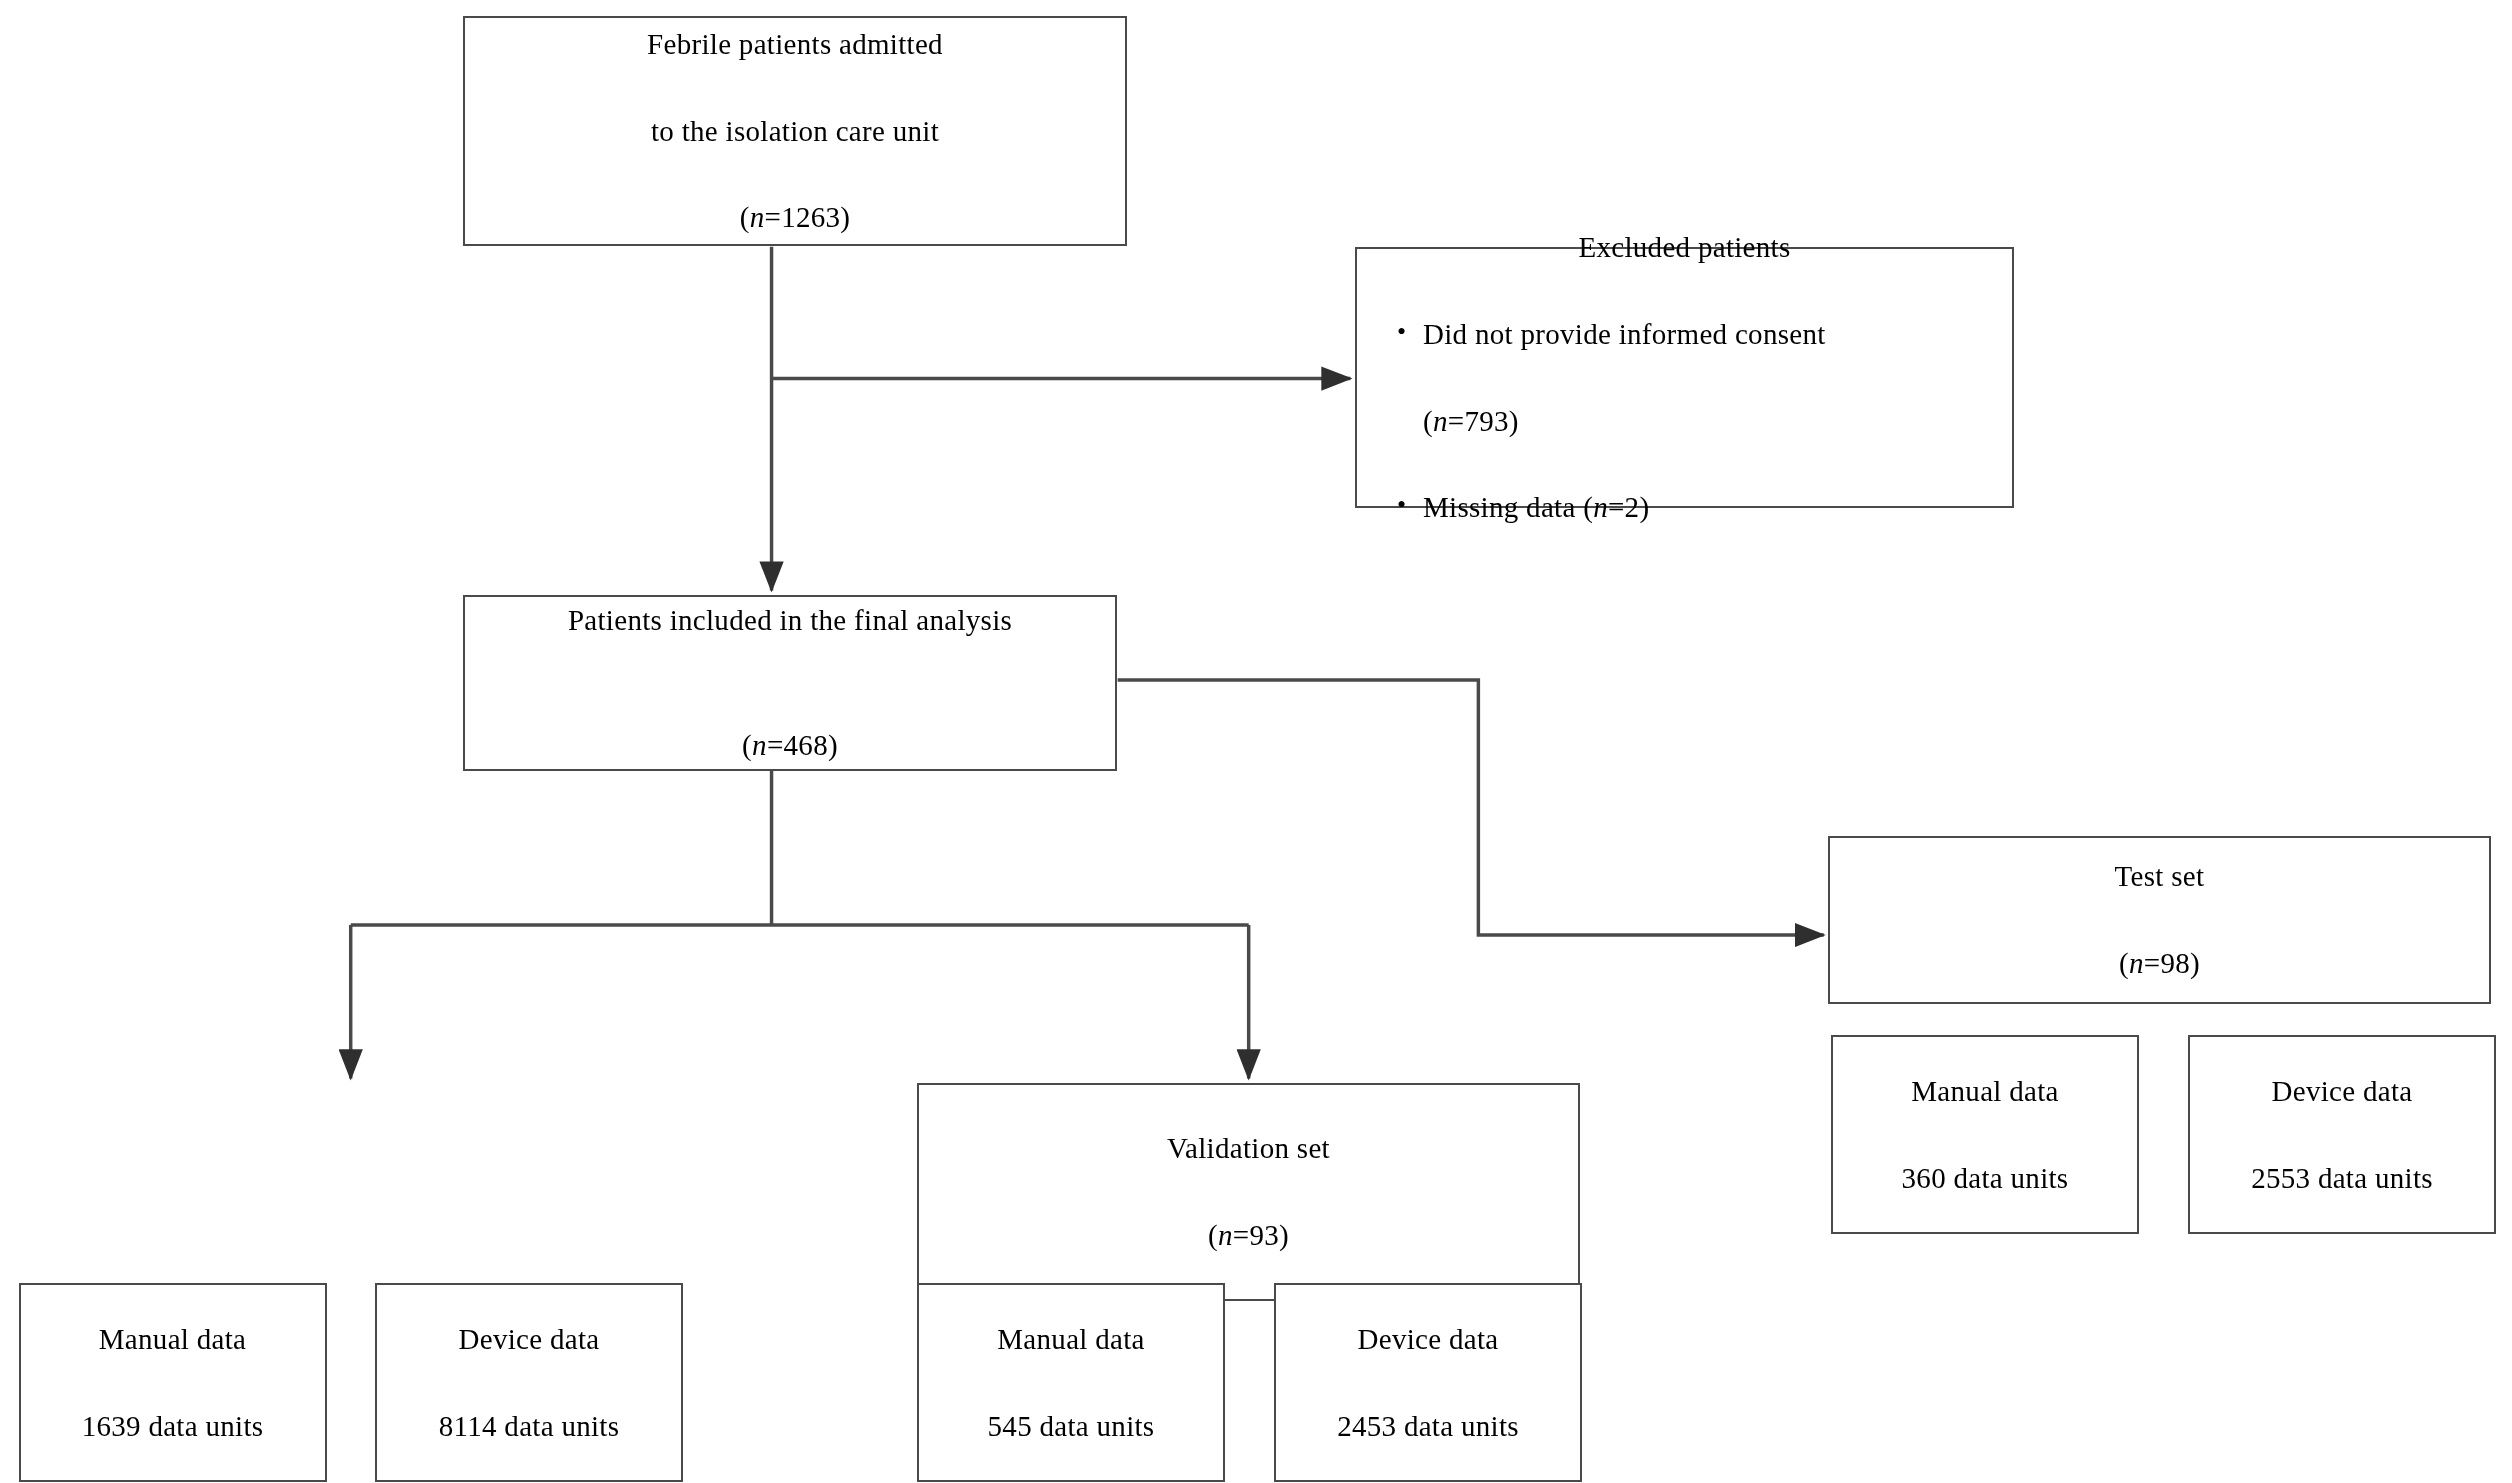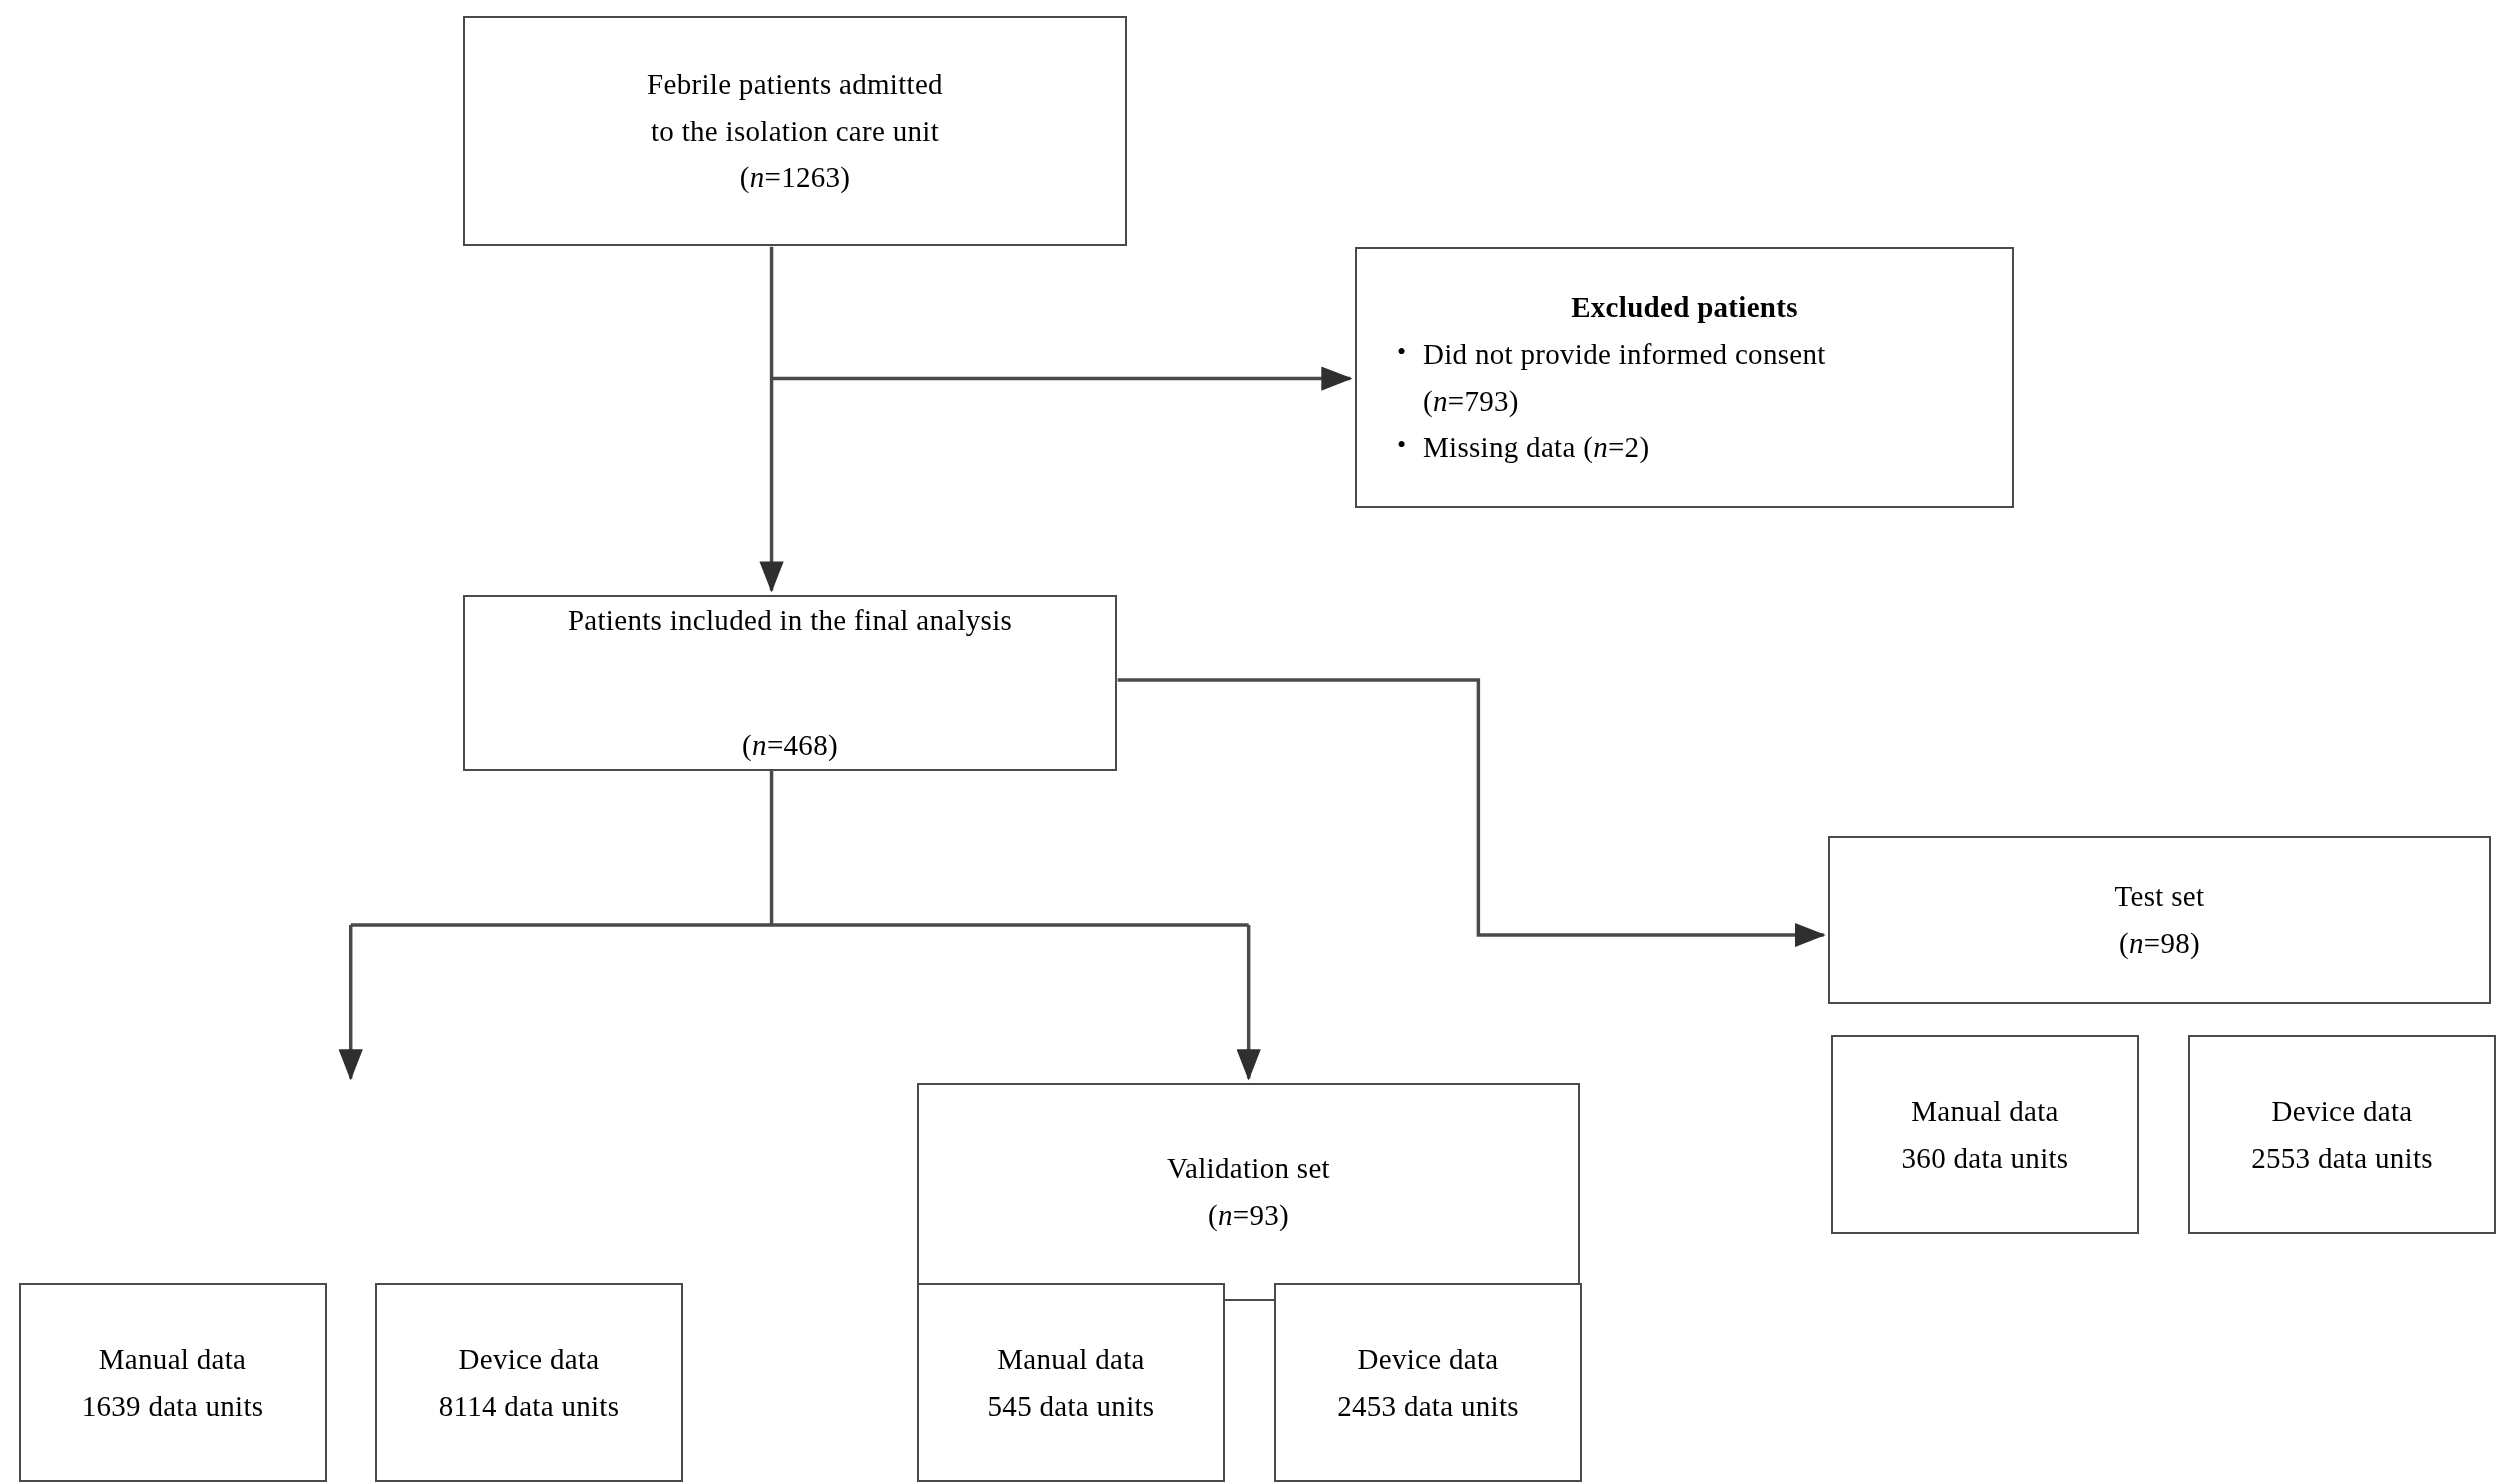--- a/index.html
+++ b/index.html
@@ -34,20 +34,21 @@
     background: #ffffff;
     display: flex;
     flex-direction: column;
     align-items: center;
     justify-content: center;
     text-align: center;
     font-size: 29px;
     line-height: 1.62;
     letter-spacing: 0.3px;
     z-index: 2;
+    gap: 40px;
   }
   .node.left-align {
     align-items: flex-start;
     text-align: left;
   }
   .line {
     margin: 0;
     padding: 0;
     white-space: nowrap;
   }
@@ -61,21 +62,20 @@
     display: inline-block;
     width: 26px;
     flex: 0 0 26px;
     text-align: left;
     font-size: 26px;
     line-height: 1.62;
   }
   .node-title {
     width: 100%;
     text-align: center;
-    font-weight: bold;
   }
   em.n-italic {
     font-style: italic;
     font-family: "Liberation Serif", "DejaVu Serif", serif;
   }
 </style>
 </head>
 <body>
 
 <div id="canvas">

